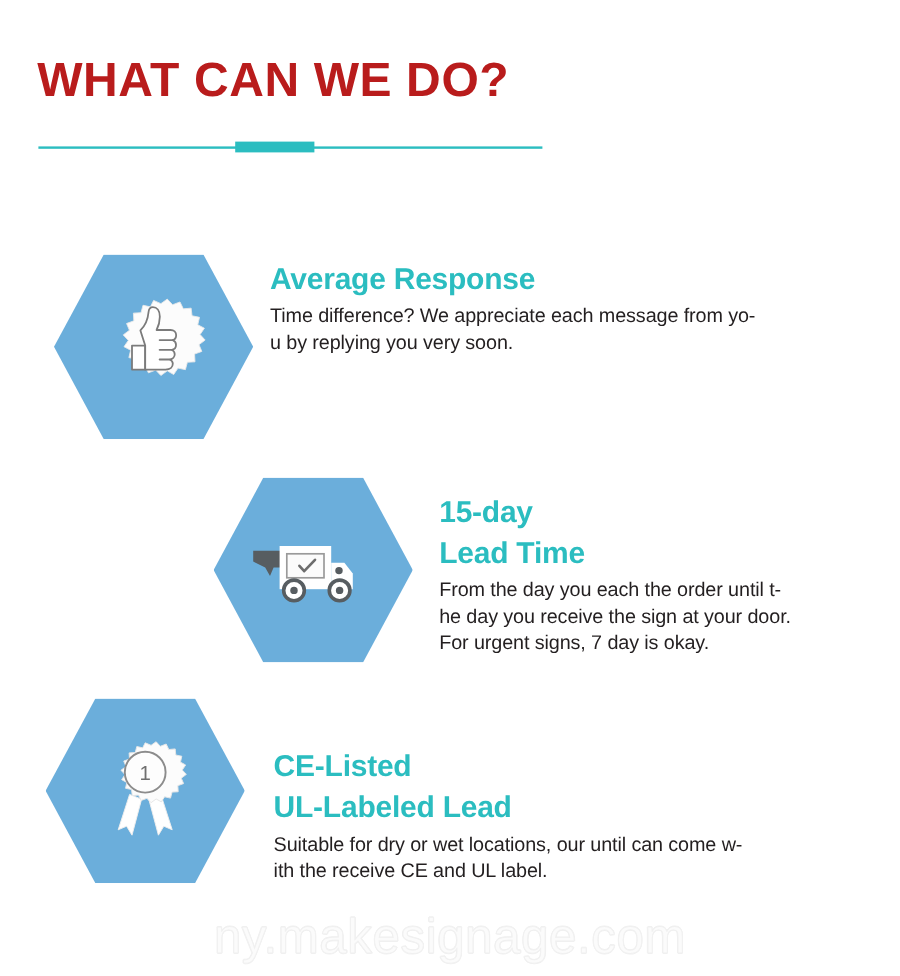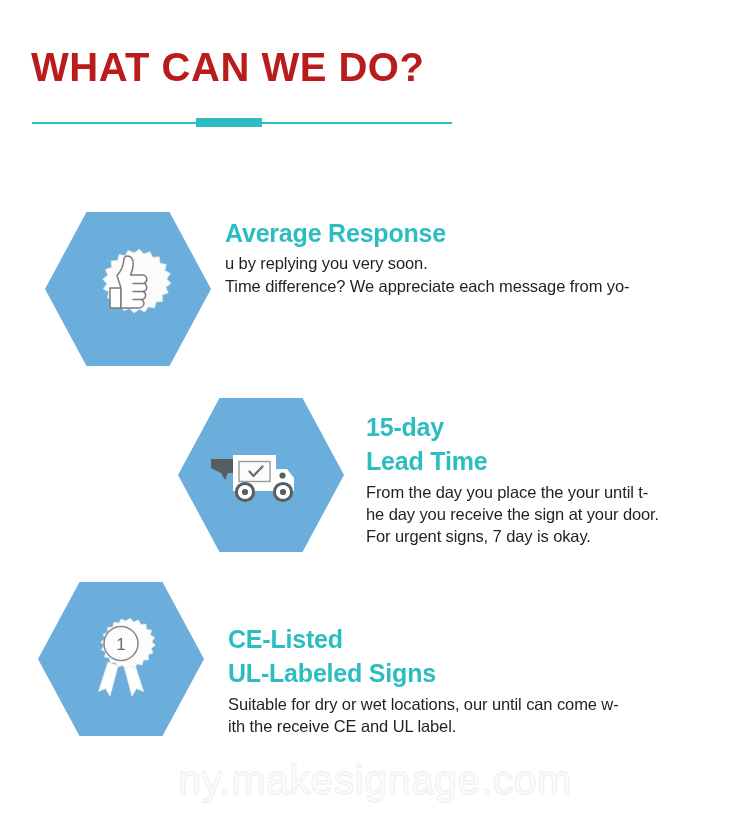--- a/index.html
+++ b/index.html
@@ -187,22 +187,22 @@
         </g>
       </g>
     </svg>
   </div>
 
   <div class="feature-text" id="text-1">
     <div class="feature-heading">
       <div>Average Response</div>
     </div>
     <div class="feature-body">
+      <div>Time difference? We appreciate each message from yo-</div>
       <div>u by replying you very soon.</div>
-      <div>Time difference? We appreciate each message from yo-</div>
     </div>
   </div>
 
   <div class="hex" id="hex-2">
     <svg viewBox="0 0 166 154">
       <g transform="translate(83,77)">
 
         <path d="M-50,-16 L-24,-16 L-24,-2 L-33,-2 L-36,5 L-40,-2 L-50,-7 Z" fill="#575d61"></path>
 
         <rect x="-28" y="-20" width="43" height="36" fill="#ffffff"></rect>
@@ -223,21 +223,21 @@
       </g>
     </svg>
   </div>
 
   <div class="feature-text" id="text-2">
     <div class="feature-heading">
       <div>15-day</div>
       <div>Lead Time</div>
     </div>
     <div class="feature-body">
-      <div>From the day you place the your until t-</div>
+      <div>From the day you each the order until t-</div>
       <div>he day you receive the sign at your door.</div>
       <div>For urgent signs, 7 day is okay.</div>
     </div>
   </div>
 
   <div class="hex" id="hex-3">
     <svg viewBox="0 0 166 154">
       <g transform="translate(83,70)">
 
         <g fill="#ffffff" stroke="#ededed" stroke-width="0.8">
@@ -259,21 +259,21 @@
 
         <circle cx="0" cy="-8.5" r="17" fill="#fdfdfd" stroke="#8c8c8c" stroke-width="1.6"></circle>
         <text x="0" y="-2" text-anchor="middle" font-family="Liberation Sans, sans-serif" font-size="17" fill="#6f6f6f">1</text>
       </g>
     </svg>
   </div>
 
   <div class="feature-text" id="text-3">
     <div class="feature-heading">
       <div>CE-Listed</div>
-      <div>UL-Labeled Signs</div>
+      <div>UL-Labeled Lead</div>
     </div>
     <div class="feature-body">
       <div>Suitable for dry or wet locations, our until can come w-</div>
       <div>ith the receive CE and UL label.</div>
     </div>
   </div>
 
 </div>
 
 <div class="watermark">ny.makesignage.com</div>

